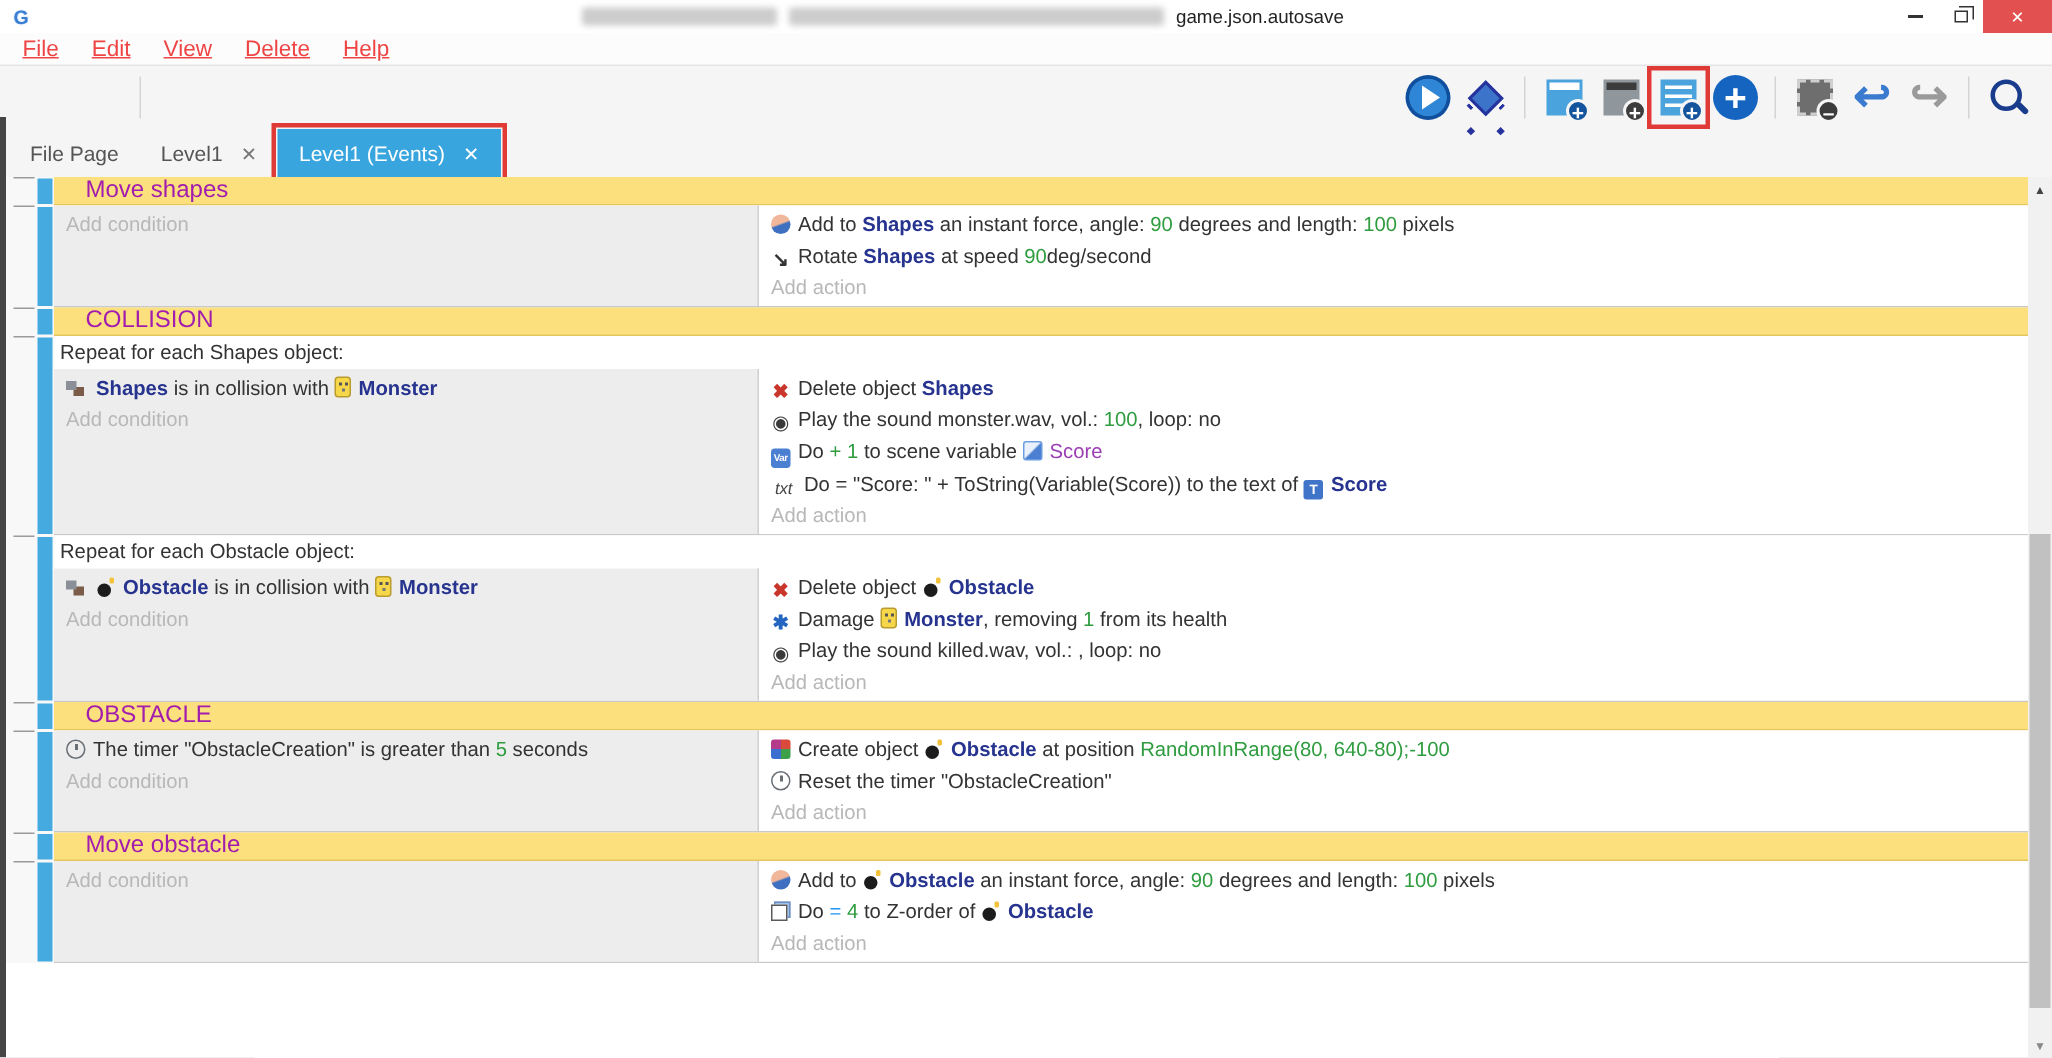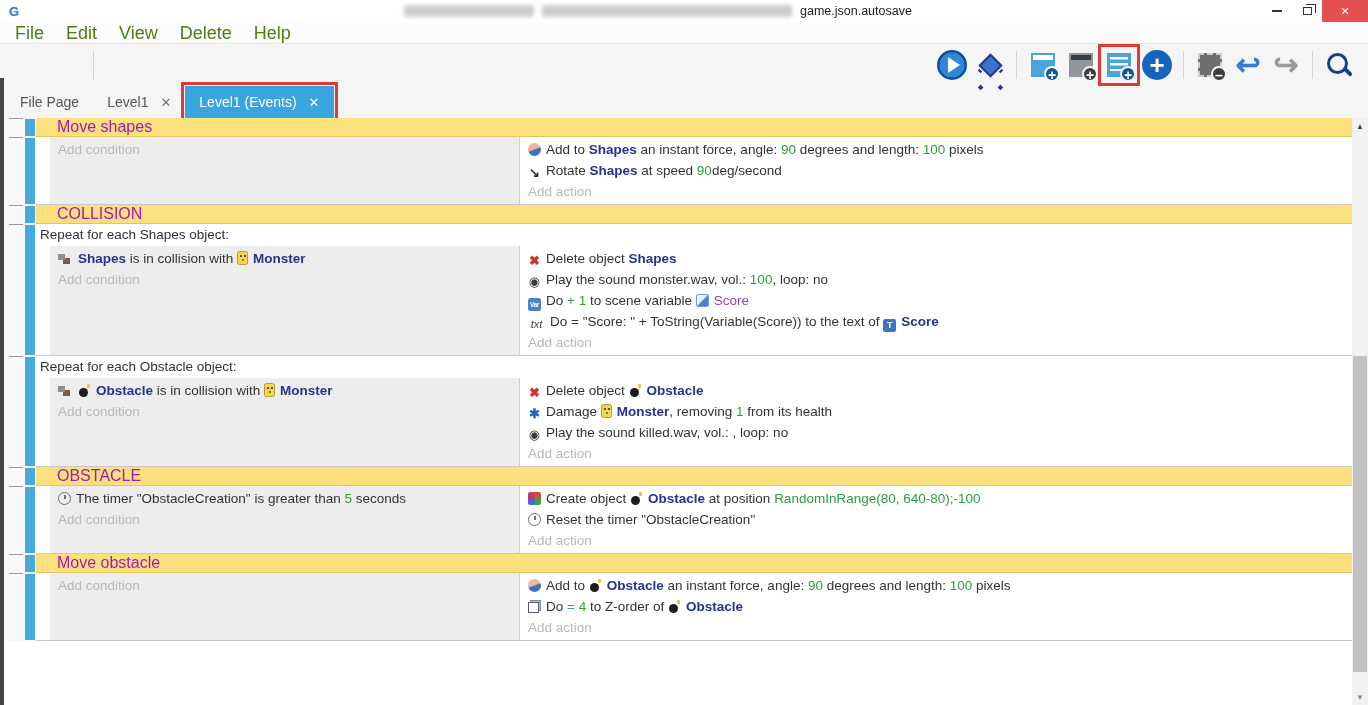--- a/index.html
+++ b/index.html
@@ -5,35 +5,35 @@
   *{margin:0;padding:0;box-sizing:border-box;}
   html,body{background:#ddd;}
   .app{position:relative;width:1368px;height:705px;background:#fff;overflow:hidden;
        font-family:"Liberation Sans",sans-serif;color:#333;}
 
   
   .titlebar{height:22px;background:#fff;display:flex;align-items:center;position:relative;}
   .gd-logo{width:16px;height:16px;margin-left:6px;display:flex;align-items:center;justify-content:center;}
   .gd-logo::before{content:"G";font-weight:bold;font-size:13px;color:#3b7fd4;
     text-shadow:0 0 1px #7fb3e8;}
-  .title-center{position:absolute;left:404px;top:0;height:22px;display:flex;align-items:center;gap:8px;}
+  .title-center{position:absolute;left:388px;top:0;height:22px;display:flex;align-items:center;gap:8px;}
   .blurblock{height:12px;background:#8f8f8f;opacity:.45;filter:blur(2px);border-radius:2px;}
   .blur1{width:130px;}
   .blur2{width:250px;}
   .title-text{font-size:12.5px;color:#222;}
   .win-controls{position:absolute;right:0;top:0;height:22px;display:flex;}
   .win-btn{width:30px;height:22px;display:flex;align-items:center;justify-content:center;cursor:pointer;}
   .min-glyph{width:10px;height:2px;background:#333;}
   .restore-glyph{width:9px;height:8px;border:1.3px solid #333;position:relative;background:#fff;}
   .restore-glyph::before{content:"";position:absolute;left:2px;top:-4px;width:9px;height:8px;border:1.3px solid #333;border-bottom:none;border-left:none;}
   .close-btn{width:46px;height:22px;background:#e25050;color:#fff;display:flex;align-items:center;justify-content:center;font-size:11px;cursor:pointer;}
 
   
   .menubar{height:22px;background:#fcfcfc;border-bottom:1px solid #e4e4e4;display:flex;align-items:center;padding-left:4px;}
-  .menu-item{font-size:18px;color:#4d7c0f;padding:0 11px;height:22px;line-height:22px;cursor:pointer;}
+  .menu-item{font-size:15px;color:#ef4444;padding:0 11px;height:22px;line-height:22px;cursor:pointer;text-decoration:underline;}
 
   
   .toolbar{height:42px;background:#f5f5f5;display:flex;align-items:center;padding:0 10px;}
   .tb-spacer{flex:1;}
   .tb-sep{width:1px;height:28px;background:#d4d4d4;margin:0 7px;}
   .tb{width:34px;height:34px;display:flex;align-items:center;justify-content:center;position:relative;cursor:pointer;margin:0 2px;}
   .tb.annotated{outline:3px solid #e03a36;outline-offset:1px;}
 
   
   .tbi-play{width:30px;height:30px;border-radius:50%;background:radial-gradient(circle,#2f86d6 58%,#0f4f9e 60%);display:flex;align-items:center;justify-content:center;}
@@ -78,21 +78,21 @@
   .gutter{flex:0 0 36px;background:#f8f8f8;position:relative;border-left:1px solid #e0e0e0;}
   .gutter::before{content:"";position:absolute;left:8px;top:0;width:14px;height:1px;background:#9a9a9a;}
   .gutter::after{content:"";position:absolute;left:24px;top:1px;bottom:1px;width:10px;background:#44aadf;}
 
   .row-comment .content{flex:1;background:#fce07d;border-bottom:1px solid #e3c75e;display:flex;align-items:center;padding-left:21px;font-size:16px;color:#a21caf;position:relative;cursor:pointer;}
   .row-comment .content.annotated::after{content:"";position:absolute;left:-6px;top:3px;width:103px;height:30px;border:3px solid #e03a36;}
 
   .row-event .content{flex:1;display:flex;flex-direction:column;border-bottom:1px solid #c9c9c9;background:#fff;}
   .ev-header{height:22px;line-height:22px;font-size:13.5px;color:#333;padding-left:4px;background:#fff;}
   .ev-body{display:flex;flex:1;}
-  .cond{flex:0 0 470px;background:#ededed;border-right:1px solid #cfcfcf;padding:2px 0 2px;margin-left:14px;}
+  .cond{flex:0 0 470px;background:#ededed;border-right:1px solid #cfcfcf;padding:2px 0 2px;}
   .act{flex:1;background:#fff;padding:2px 0 2px;}
   .line{min-height:21px;line-height:21px;font-size:13.5px;color:#333;padding-left:8px;white-space:nowrap;cursor:pointer;}
 
   .sg-t{color:#333;}
   .sg-obj{color:#26338f;font-weight:bold;}
   .sg-num{color:#2e9c3f;}
   .sg-op{color:#2196f3;}
   .sg-var{color:#9c3fb5;}
   .sg-ph{color:#b8b8b8;}
 

